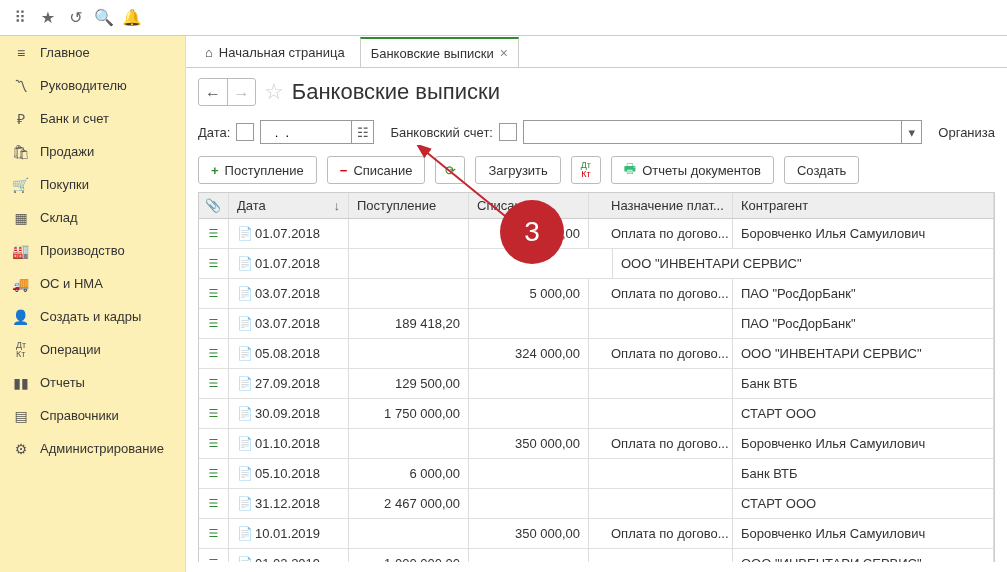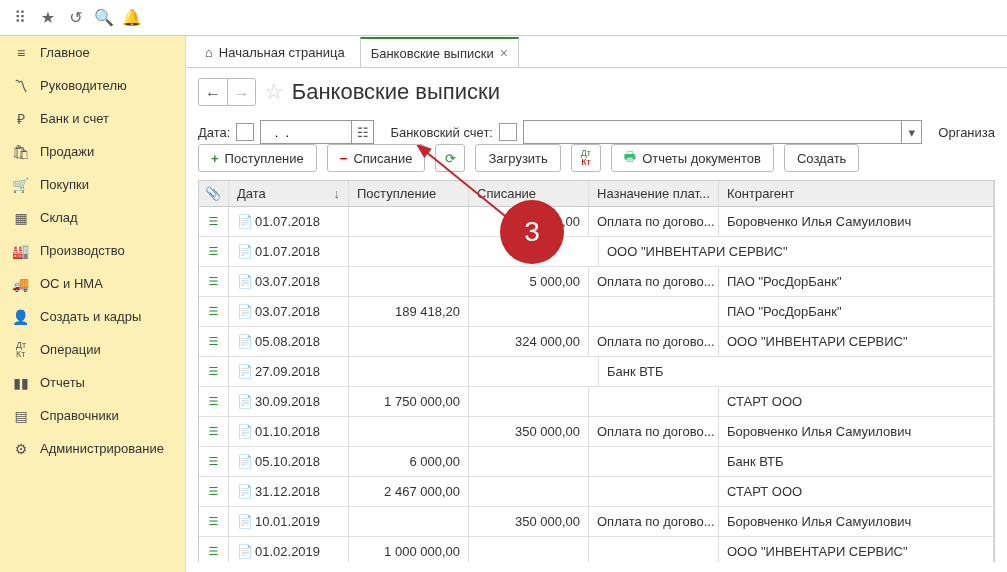--- a/index.html
+++ b/index.html
@@ -22,21 +22,21 @@
     .tab .close { color: #888; font-size: 14px; }
 
     .content { padding: 10px 12px; flex: 1; display: flex; flex-direction: column; overflow: hidden; }
     .title-row { display: flex; align-items: center; gap: 8px; margin-bottom: 14px; }
     .navbox { display:flex; border:1px solid #bbb; border-radius:3px; }
     .navbox .navbtn { width:28px; height:26px; display:flex;align-items:center;justify-content:center;color:#555;cursor:pointer;font-size:16px; }
     .navbox .navbtn + .navbtn { border-left:1px solid #bbb; color:#bbb; }
     .star-big { font-size: 22px; color: #ccc; cursor: pointer; }
     .page-title { font-size: 22px; font-weight: normal; }
 
-    .filter-row { display: flex; align-items: center; gap: 6px; font-size: 13px; }
+    .filter-row { display: flex; align-items: center; gap: 6px; margin-bottom: 12px; font-size: 13px; }
     .chk { width: 18px; height: 18px; border: 1px solid #999; background:#fff; }
     .date-field { display:flex; border:1px solid #999; height:24px; }
     .date-field input { border:none; width:90px; padding:0 6px; font-size:13px; outline:none; }
     .date-field .cal { width:22px; display:flex;align-items:center;justify-content:center;border-left:1px solid #999;color:#555;cursor:pointer;font-size:13px; }
     .account-field { display:flex; border:1px solid #999; height:24px; flex:1; max-width:400px; }
     .account-field input { border:none; flex:1; padding:0 6px; outline:none; }
     .account-field .dd { width:20px; display:flex;align-items:center;justify-content:center;border-left:1px solid #999;color:#555;cursor:pointer; }
 
     .action-row { display:flex; align-items:center; gap:10px; margin-bottom:8px; }
     .btn { height:28px; border:1px solid #bbb; border-radius:3px; background:#fff; display:flex;align-items:center; padding:0 12px; gap:6px; cursor:pointer; font-size:13px; color:#333; }
@@ -44,21 +44,21 @@
     .btn .plus { color:#2e8b2e; font-weight:bold; }
     .btn .minus { color:#c00; font-weight:bold; }
 
     .table { border:1px solid #ccc; border-bottom:none; flex:1; overflow:auto; }
     .thead { display:flex; background:#eee; border-bottom:1px solid #ccc; height:26px; align-items:center; font-size:13px; color:#333; }
     .th, .td { padding:0 8px; border-right:1px solid #ddd; height:100%; display:flex; align-items:center; overflow:hidden; white-space:nowrap; text-overflow:ellipsis; }
     .col-clip { width:30px; justify-content:center; }
     .col-date { width:120px; }
     .col-in { width:120px; justify-content:flex-end; }
     .col-out { width:120px; justify-content:flex-end; }
-    .col-purpose { width:130px; }
+    .col-purpose { width:130px;margin-left:14px; }
     .col-partner { flex:1; }
     .trow { display:flex; height:30px; border-bottom:1px solid #e0e0e0; align-items:center; font-size:13px; }
     .sort-arrow { margin-left:auto; color:#666; }
 
     .callout-arrow { position:absolute; pointer-events:none; }
     .callout-circle { position:absolute; width:64px; height:64px; background:#c1272d; border-radius:50%; display:flex;align-items:center;justify-content:center; color:#fff; font-size:28px; pointer-events:none; }
     .docicon { width:14px; display:inline-block; text-align:center; color:#555; margin-right:4px;}
   </style>
 </head>
 <body>
@@ -263,20 +263,21 @@
               <div class="td col-in"></div>
               <div class="td col-out">324 000,00</div>
               <div class="td col-purpose">Оплата по догово...</div>
               <div class="td col-partner">ООО "ИНВЕНТАРИ СЕРВИС"</div>
             </div>
             <div class="trow">
               <div class="td col-clip">
                 <span style="font-size:11px;color:#2e8b2e">☰</span>
               </div>
               <div class="td col-date"><span class="docicon">📄</span>27.09.2018</div>
+              <div class="td col-in">129 500,00</div>
               <div class="td col-out"></div>
               <div class="td col-purpose"></div>
               <div class="td col-partner">Банк ВТБ</div>
             </div>
             <div class="trow">
               <div class="td col-clip">
                 <span style="font-size:11px;color:#2e8b2e">☰</span>
               </div>
               <div class="td col-date"><span class="docicon">📄</span>30.09.2018</div>
               <div class="td col-in">1 750 000,00</div>

